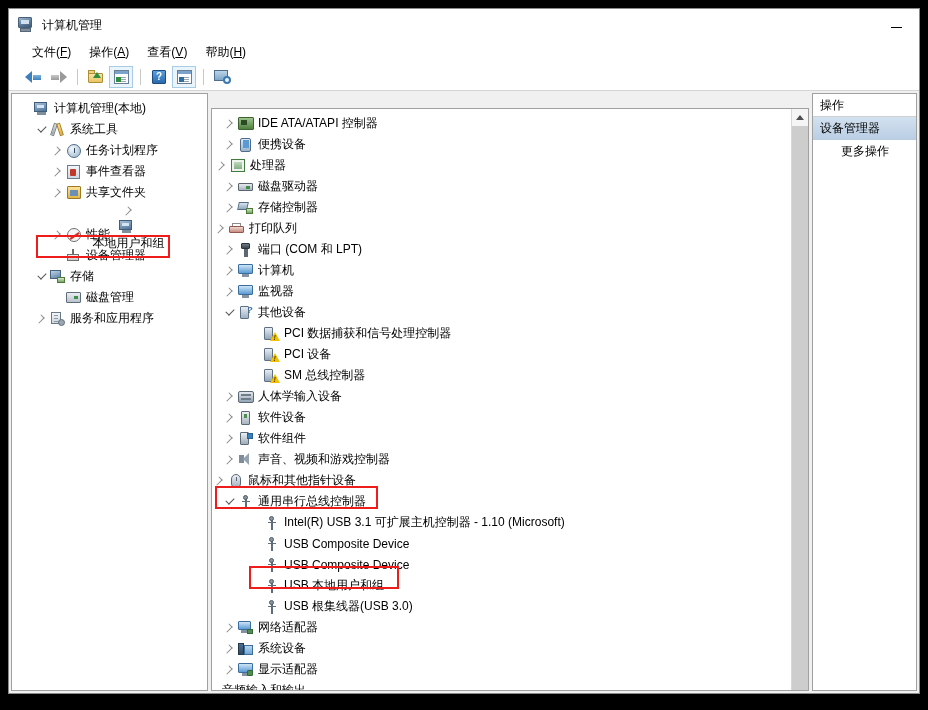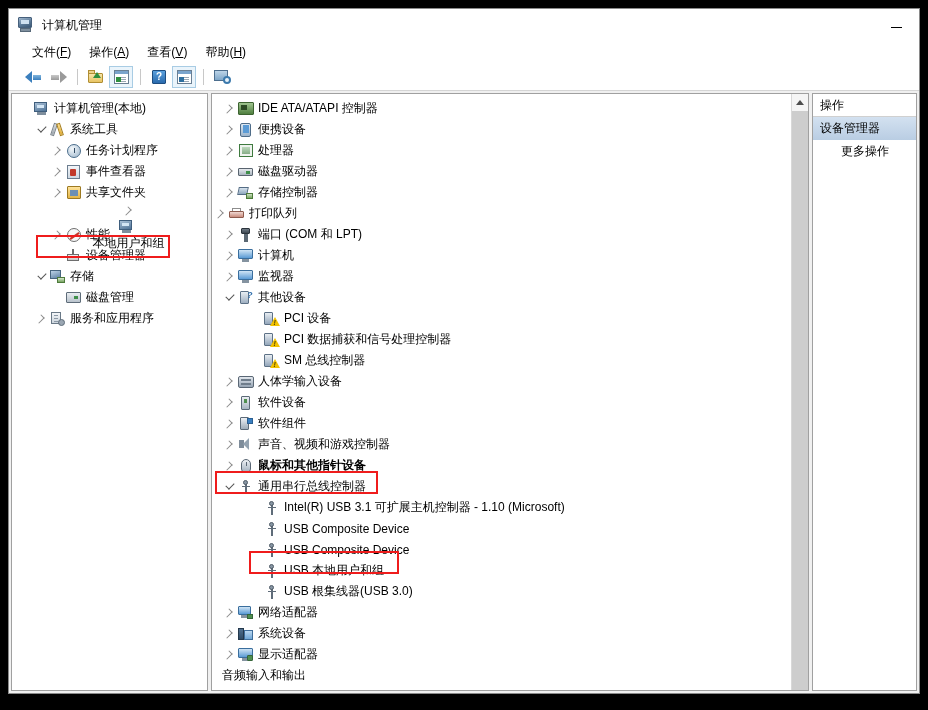--- a/index.html
+++ b/index.html
@@ -88,21 +88,21 @@
   .ic-pane .mark.blue{background:#2f6f9f;}
   .ic-help{width:14px;height:14px;background:linear-gradient(#5aa0dd,#2a6aad);border:1px solid #1d4d80;box-sizing:border-box;border-radius:1px;color:#fff;font-size:10px;font-weight:bold;display:flex;align-items:center;justify-content:center;line-height:1;}
   .ic-scan{width:17px;height:14px;position:relative;}
   .ic-scan .sc{position:absolute;left:0;top:0;width:14px;height:11px;background:linear-gradient(#bcd4e8,#7fa7c9);border:1px solid #4d6e8e;box-sizing:border-box;}
   .ic-scan .gl{position:absolute;right:0;bottom:0;width:8px;height:8px;border:2px solid #3c7aad;border-radius:50%;background:#e8f2fa;box-sizing:border-box;}
   
   .body{flex:1 1 auto;display:flex;min-height:0;background:#f0f0f0;padding:2px 2px 2px 2px;box-sizing:border-box;}
   .pane{background:#ffffff;border:1px solid #a0a0a0;box-sizing:border-box;overflow:hidden;position:relative;}
   .left-pane{flex:0 0 197px;margin-right:3px;}
   .center-wrap{flex:1 1 auto;display:flex;min-width:0;margin-right:3px;}
-  .center-pane{flex:1 1 auto;min-width:0;display:flex;}
+  .center-pane{flex:1 1 auto;min-width:0;display:flex;margin-top:15px;}
   .right-pane{flex:0 0 105px;}
   .tree{padding:4px 0 0 0;font-size:12px;}
   .row{
     height:21px;display:flex;align-items:center;white-space:nowrap;cursor:default;position:relative;
   }
   .chev{
     width:15px;flex:0 0 15px;display:flex;align-items:center;justify-content:center;
     color:#6d6d6d;font-size:10px;line-height:1;
   }
   .chev.open:before{content:"";display:block;width:7px;height:4px;border-left:1.6px solid #555;border-bottom:1.6px solid #555;transform:rotate(-45deg) translate(1px,-1px);}
@@ -411,21 +411,21 @@
                 </span>
                 <span class="label">IDE ATA/ATAPI 控制器</span>
               </div>
               <div class="row" style="padding-left:10px;">
                 <span class="chev closed"></span>
                 <span class="ticon">
                   <span class="g g-portable"></span>
                 </span>
                 <span class="label">便携设备</span>
               </div>
-              <div class="row" style="padding-left:10px;">
+              <div class="row" style="padding-left:2px;">
                 <span class="chev closed"></span>
                 <span class="ticon">
                   <span class="g g-cpu"></span>
                 </span>
                 <span class="label">处理器</span>
               </div>
               <div class="row" style="padding-left:10px;">
                 <span class="chev closed"></span>
                 <span class="ticon">
                   <span class="g g-drive"></span>
@@ -493,31 +493,31 @@
                 <span class="label">其他设备</span>
               </div>
               <div class="row" style="padding-left:36px;">
                 <span class="chev"></span>
                 <span class="ticon">
                   <span class="g g-warn-dev">
                     <i class="bd3"></i>
                     <i class="tri"></i>
                   </span>
                 </span>
-                <span class="label">PCI 设备</span>
+                <span class="label">PCI 数据捕获和信号处理控制器</span>
               </div>
               <div class="row" style="padding-left:36px;">
                 <span class="chev"></span>
                 <span class="ticon">
                   <span class="g g-warn-dev">
                     <i class="bd3"></i>
                     <i class="tri"></i>
                   </span>
                 </span>
-                <span class="label">PCI 数据捕获和信号处理控制器</span>
+                <span class="label">PCI 设备</span>
               </div>
               <div class="row" style="padding-left:36px;">
                 <span class="chev"></span>
                 <span class="ticon">
                   <span class="g g-warn-dev">
                     <i class="bd3"></i>
                     <i class="tri"></i>
                   </span>
                 </span>
                 <span class="label">SM 总线控制器</span>
@@ -549,21 +549,21 @@
               <div class="row" style="padding-left:10px;">
                 <span class="chev closed"></span>
                 <span class="ticon">
                   <span class="g g-sound">
                     <i class="spk"></i>
                     <i class="cone"></i>
                   </span>
                 </span>
                 <span class="label">声音、视频和游戏控制器</span>
               </div>
-              <div class="row" style="padding-left:10px;font-weight:bold;">
+              <div class="row" style="">
                 <span class="chev closed"></span>
                 <span class="ticon">
                   <span class="g g-mouse"></span>
                 </span>
                 <span class="label">鼠标和其他指针设备</span>
               </div>
               <div class="row" style="padding-left:10px;">
                 <span class="chev open"></span>
                 <span class="ticon">
                   <span class="g g-usb">

